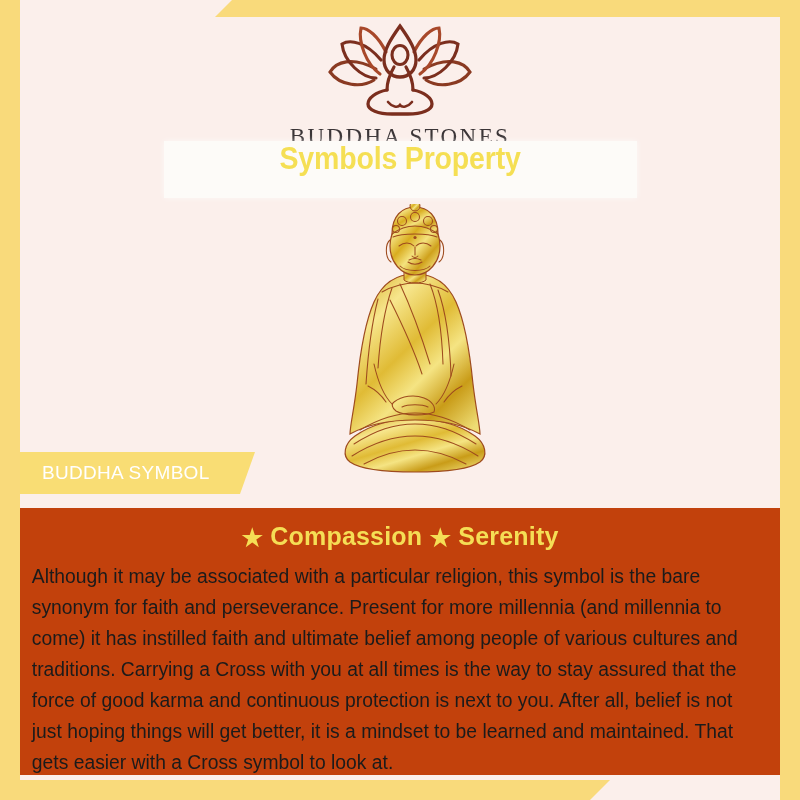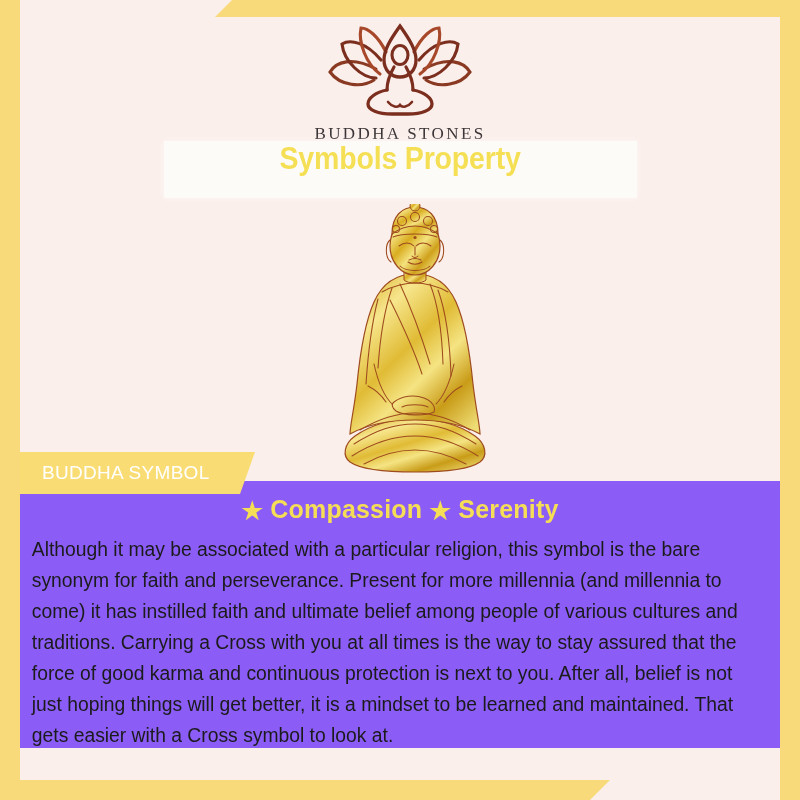--- a/index.html
+++ b/index.html
@@ -83,21 +83,21 @@
     z-index: 5;
   }
   .logo-mark {
     display: block;
     margin: 0 auto;
   }
   .logo-word {
     display: block;
     margin-top: 2px;
     font-family: "Liberation Serif", serif;
-    font-size: 17px;
+    font-size: 23px;
     letter-spacing: 2.4px;
     color: #3a3436;
     font-weight: 400;
   }
 
   
   .title-card {
     position: absolute;
     left: 164px;
     top: 141px;
@@ -151,24 +151,24 @@
     font-size: 19px;
     font-weight: 400;
     letter-spacing: 0.3px;
     white-space: nowrap;
   }
 
   
   .body-panel {
     position: absolute;
     left: 20px;
-    top: 481px;
+    top: 508px;
     width: 760px;
     height: 267px;
-    background: #8b5cf6;
+    background: #c2410c;
     z-index: 4;
   }
 
   .headline {
     margin: 0;
     padding-top: 14px;
     text-align: center;
     font-family: "Liberation Sans Narrow", "Liberation Sans", sans-serif;
     font-weight: 700;
     font-size: 25px;

